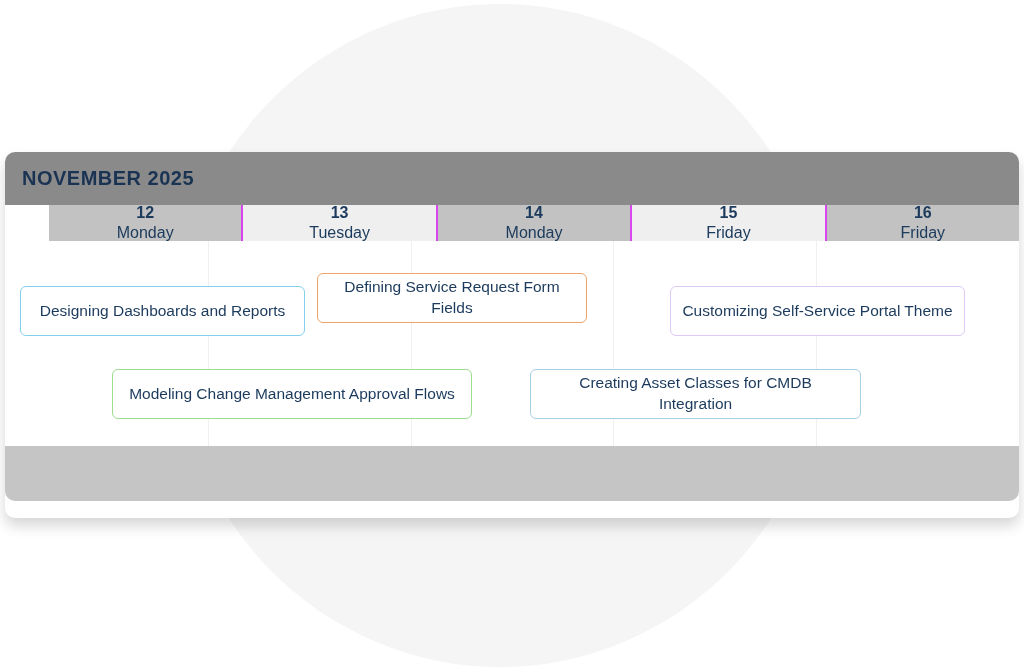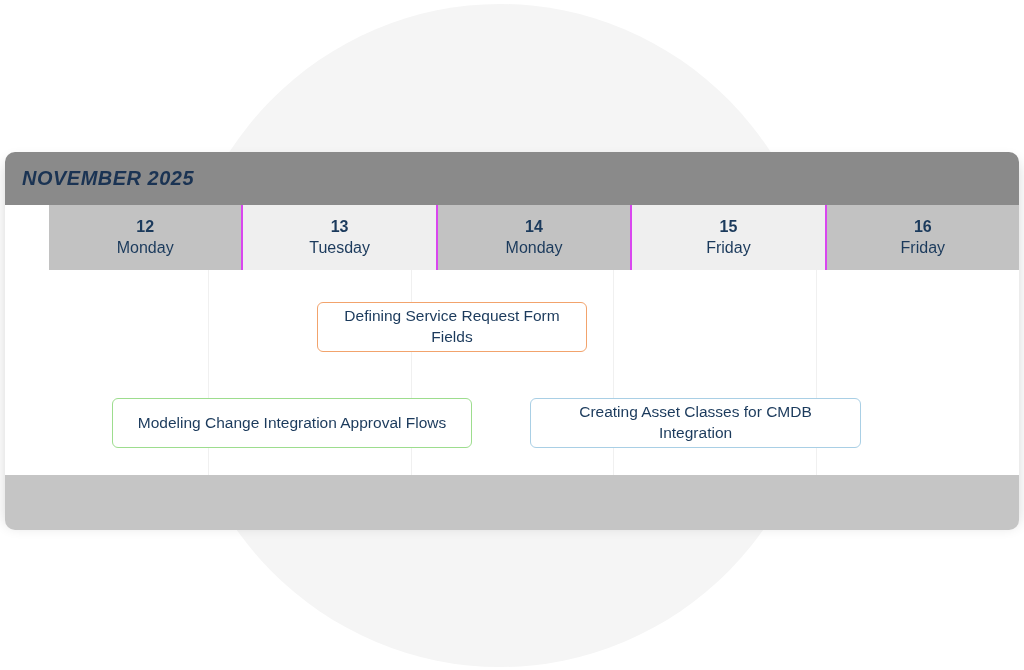--- a/index.html
+++ b/index.html
@@ -16,23 +16,23 @@
     position:absolute;left:5px;top:152px;width:1014px;height:366px;
     z-index:1;border-radius:10px;
     box-shadow:0 8px 14px rgba(0,0,0,0.16);
     background:#ffffff;
   }
   .month-header{
     height:53px;background:#8a8a8a;border-radius:10px 10px 0 0;
     display:flex;align-items:center;padding-left:17px;box-sizing:border-box;
   }
   .month-title{
-    color:#1a3353;font-size:20px;font-weight:800;letter-spacing:0.5px;font-style:italic;
+    color:#1a3353;font-size:20px;font-weight:800;letter-spacing:0.5px;
   }
-  .day-row{display:flex;height:65px;padding-left:44px;}
+  .day-row{display:flex;height:36px;padding-left:44px;}
   .day-cell{
     flex:1;display:flex;flex-direction:column;align-items:center;justify-content:center;
     color:#1b3a5c;line-height:1.15;
   }
   .day-cell + .day-cell{border-left:2px solid #d946ef;}
   .day-cell.dark{background:#c2c2c2;}
   .day-cell.light{background:#efefef;}
   .day-number{font-size:16px;font-weight:700;}
   .day-name{font-size:16px;font-weight:500;margin-top:2px;}
   .body-area{
@@ -86,20 +86,22 @@
       <span class="day-name">Friday</span>
     </div>
   </div>
 
   <div class="body-area">
     <div class="gridline gl-1"></div>
     <div class="gridline gl-2"></div>
     <div class="gridline gl-3"></div>
     <div class="gridline gl-4"></div>
 
+    <div class="event-box" style="left: 15px; top: 45px; width: 285px; border-color: rgb(133, 207, 236);">Designing Dashboards and Reports</div>
     <div class="event-box" style="left: 312px; top: 32px; width: 270px; border-color: rgb(242, 163, 108);">Defining Service Request Form Fields</div>
-    <div class="event-box" style="left: 107px; top: 128px; width: 360px; border-color: rgb(157, 221, 142);">Modeling Change Integration Approval Flows</div>
+    <div class="event-box" style="left: 665px; top: 45px; width: 295px; border-color: rgb(220, 201, 245);">Customizing Self-Service Portal Theme</div>
+    <div class="event-box" style="left: 107px; top: 128px; width: 360px; border-color: rgb(157, 221, 142);">Modeling Change Management Approval Flows</div>
     <div class="event-box" style="left: 525px; top: 128px; width: 331px; border-color: rgb(169, 207, 229);">Creating Asset Classes for CMDB Integration</div>
   </div>
 
   <div class="bottom-bar"></div>
 
 </div>
 
 </body></html>

